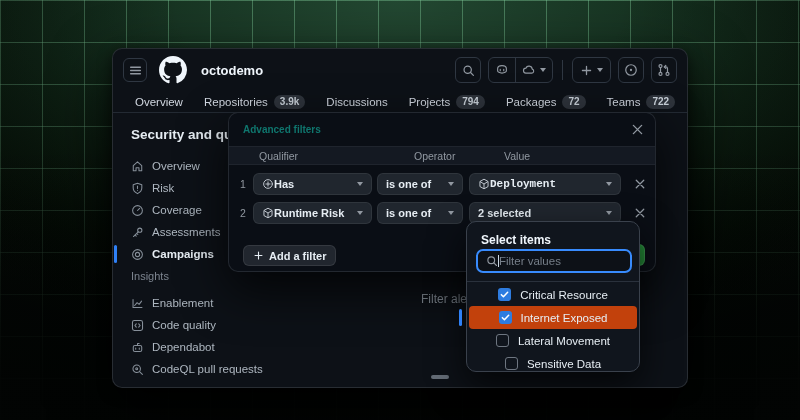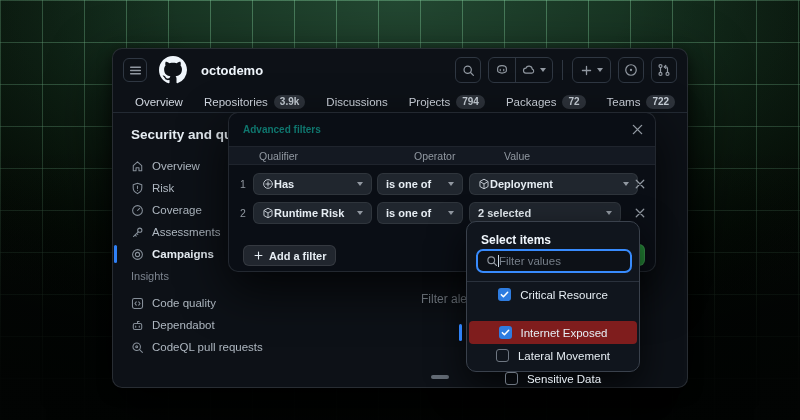--- a/index.html
+++ b/index.html
@@ -87,21 +87,21 @@
     padding:0 8px; background:#0d1117; border:2px solid #388bfd; border-radius:7px; }
   .sp-search svg { color:#9198a1; flex:0 0 auto; }
   .sp-caret-bar { width:1px; height:12px; background:#cdd9e5; }
   .sp-search input { border:0; outline:0; background:transparent; width:100%; color:#e6edf3; font-size:11.5px;
     font-family:"Liberation Sans","DejaVu Sans",sans-serif; }
   .sp-search input::placeholder { color:#767f89; }
   .sp-divider { position:absolute; left:0; right:0; top:59px; border-top:1px solid #2a313c; }
   .sp-list { position:absolute; left:0; right:0; top:61px; }
   .sp-item { position:relative; display:flex; align-items:center; gap:9px; height:23px; margin:0 2px; padding:0 10px;
     color:#e6edf3; font-size:11.5px; border-radius:4px; cursor:pointer;justify-content:center; }
-  .sp-item.highlighted { background:#7f1d1d;margin-top:15px; }
+  .sp-item.highlighted { background:#c2410c; }
   .sp-item.highlighted .focus-bar { position:absolute; left:-10px; top:3px; bottom:3px; width:3px; background:#2f81f7; border-radius:2px; }
   .cbx { width:13px; height:13px; border-radius:3px; flex:0 0 auto; display:flex; align-items:center; justify-content:center; }
   .cbx.checked { background:#2e7ce0; }
   .cbx.unchecked { background:transparent; border:1.4px solid #6e7681; }
 
   .drag-pill { position:absolute; left:431px; top:375px; width:18px; height:4px; border-radius:2px; background:#6e7781; opacity:0.9; z-index:2; }
 </style>
 </head>
 <body>
 
@@ -230,20 +230,27 @@
           <circle cx="8" cy="8" r="6"></circle>
             <circle cx="8" cy="8" r="2.6"></circle>
           </svg>
         <span>Campaigns</span>
       </div>
 
       <div class="section-label">Insights</div>
 
       <div class="nav-item">
         <svg width="13" height="13" viewBox="0 0 16 16" fill="none" stroke="currentColor" stroke-width="1.3" stroke-linecap="round" stroke-linejoin="round">
+          <path d="M2.5 3v10h11"></path>
+            <path d="M4.5 10.5l3-3.5 2.5 2 3-4"></path>
+          </svg>
+        <span>Enablement</span>
+      </div>
+      <div class="nav-item">
+        <svg width="13" height="13" viewBox="0 0 16 16" fill="none" stroke="currentColor" stroke-width="1.3" stroke-linecap="round" stroke-linejoin="round">
           <rect x="1.8" y="1.8" width="12.4" height="12.4" rx="2.4"></rect>
             <path d="M6.5 6L4.8 8l1.7 2M9.5 6l1.7 2-1.7 2"></path>
           </svg>
         <span>Code quality</span>
       </div>
       <div class="nav-item">
         <svg width="13" height="13" viewBox="0 0 16 16" fill="none" stroke="currentColor" stroke-width="1.3" stroke-linecap="round" stroke-linejoin="round">
           <rect x="2.8" y="5.5" width="10.4" height="7.5" rx="2"></rect>
             <path d="M8 5.5V3M8 3h2"></path>
             <path d="M5.8 8.6v1.4M10.2 8.6v1.4"></path>
@@ -287,21 +294,21 @@
           <circle cx="8" cy="8" r="5.8"></circle>
             <path d="M8 5.2v5.6M5.2 8h5.6"></path>
           </svg>
         <span>Has</span>
         <span class="caret"></span>
       </div>
       <div class="dd" style="left:148px; width:86px;">
         <span>is one of</span>
         <span class="caret"></span>
       </div>
-      <div class="dd" style="left:240px; width:169px;">
+      <div class="dd" style="left:240px; width:152px;font-family:Liberation Mono, monospace;">
         <svg width="12" height="12" viewBox="0 0 16 16" fill="none" stroke="currentColor" stroke-width="1.3" stroke-linejoin="round">
           <path d="M8 1.6l5.4 3v6.8l-5.4 3-5.4-3V4.6l5.4-3z"></path>
             <path d="M8 14.2V8M2.8 4.8L8 8l5.2-3.2"></path>
           </svg>
         <span>Deployment</span>
         <span class="caret"></span>
       </div>
       <span class="row-x" style="left:402px;">
         <svg width="10" height="10" viewBox="0 0 12 12" fill="none" stroke="currentColor" stroke-width="1.5" stroke-linecap="round">
           <path d="M1.5 1.5l9 9M10.5 1.5l-9 9"></path>

